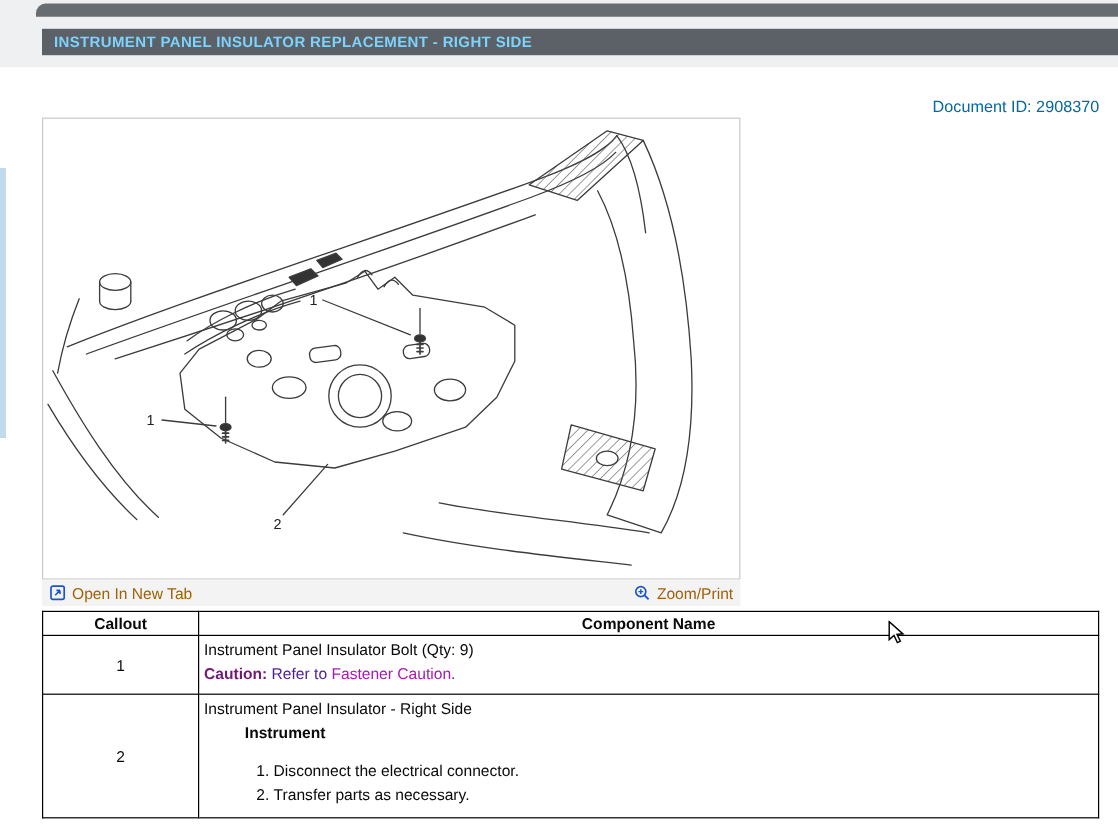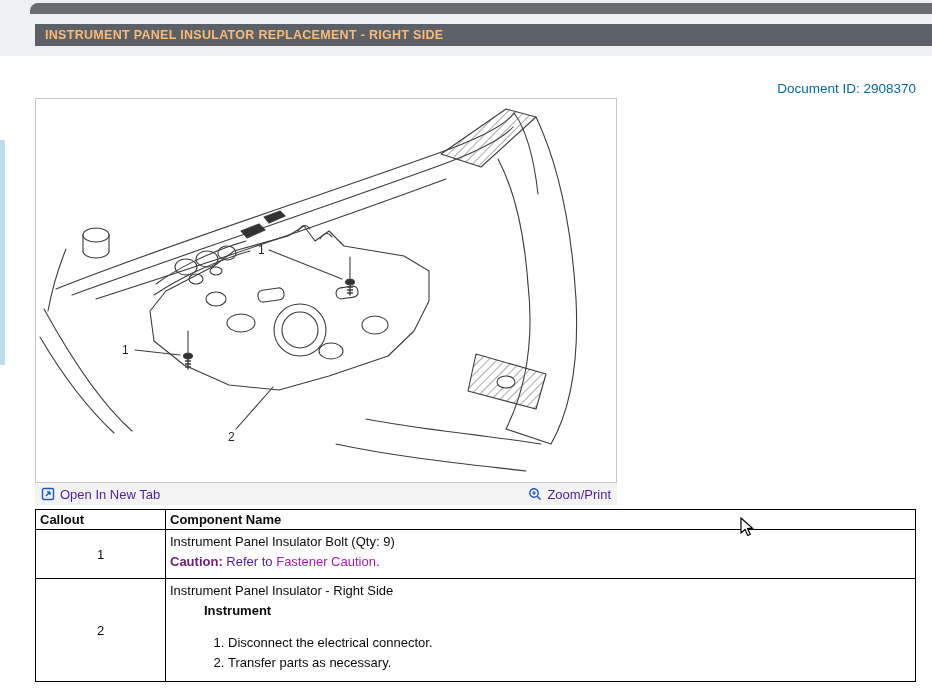--- a/index.html
+++ b/index.html
@@ -8,50 +8,50 @@
     position:relative;
     font-family:"Liberation Sans", sans-serif;
     background:#ffffff;
     overflow:hidden;
     color:#111;
   }
   .top-band { position:absolute; top:0; left:0; width:932px; height:56px; background:#eef0f2; }
   .chrome-edge { position:absolute; top:3px; left:30px; right:0; height:11px; background:#686d72; border-top-left-radius:8px; }
   .title-bar {
     position:absolute; top:24px; left:35px; right:0; height:22px;
-    background:#5b6167; color:#fdba74;
+    background:#5b6167; color:#7dd3fc;
     font-size:12.5px; font-weight:bold; line-height:22px;
     padding-left:10px; letter-spacing:.3px;
   }
   .left-accent { position:absolute; left:0; top:140px; width:5px; height:225px; background:#c2dbec; }
   .doc-id { position:absolute; top:81px; right:16px; font-size:13.5px; color:#0369a1; }
 
   .figure-box {
     position:absolute; left:35px; top:98px; width:582px; height:385px;
     border:1px solid #c8c8c8; background:#fff;
   }
   .figure-links {
     position:absolute; left:35px; top:483px; width:582px; height:22px;
     background:#f3f3f3;
     display:flex; justify-content:space-between; align-items:center;
     padding:0 6px;
   }
   .link {
     display:flex; align-items:center; gap:5px;
-    color:#4c1d95; font-size:13px; text-decoration:none; cursor:pointer;
+    color:#a16207; font-size:13px; text-decoration:none; cursor:pointer;
   }
   .link svg { display:block; }
 
   .comp-table {
     position:absolute; left:35px; top:509px; width:881px;
     border-collapse:collapse; font-size:13px; color:#0a0a0a;
     background:#fff;
   }
   .comp-table th, .comp-table td { border:1px solid #000; }
-  .comp-table th { height:20px; font-weight:bold; text-align:left; padding:1px 4px; }
+  .comp-table th { height:20px; font-weight:bold; text-align:center; padding:1px 4px; }
   .col-callout { width:130px; text-align:center; vertical-align:middle; }
   .cell-content { vertical-align:top; padding:2px 4px; }
   .row-1 td { height:49px; }
   .row-2 td { height:97px; }
   .line { line-height:20px; }
   .caution-label { color:#701a75; font-weight:bold; }
   .caution-text { color:#4c1d95; }
   .caution-link { color:#a21caf; cursor:pointer; }
   .procedure { font-weight:bold; margin-left:34px; line-height:20px; }
   .steps { margin:12px 0 6px 0; padding-left:58px; }

